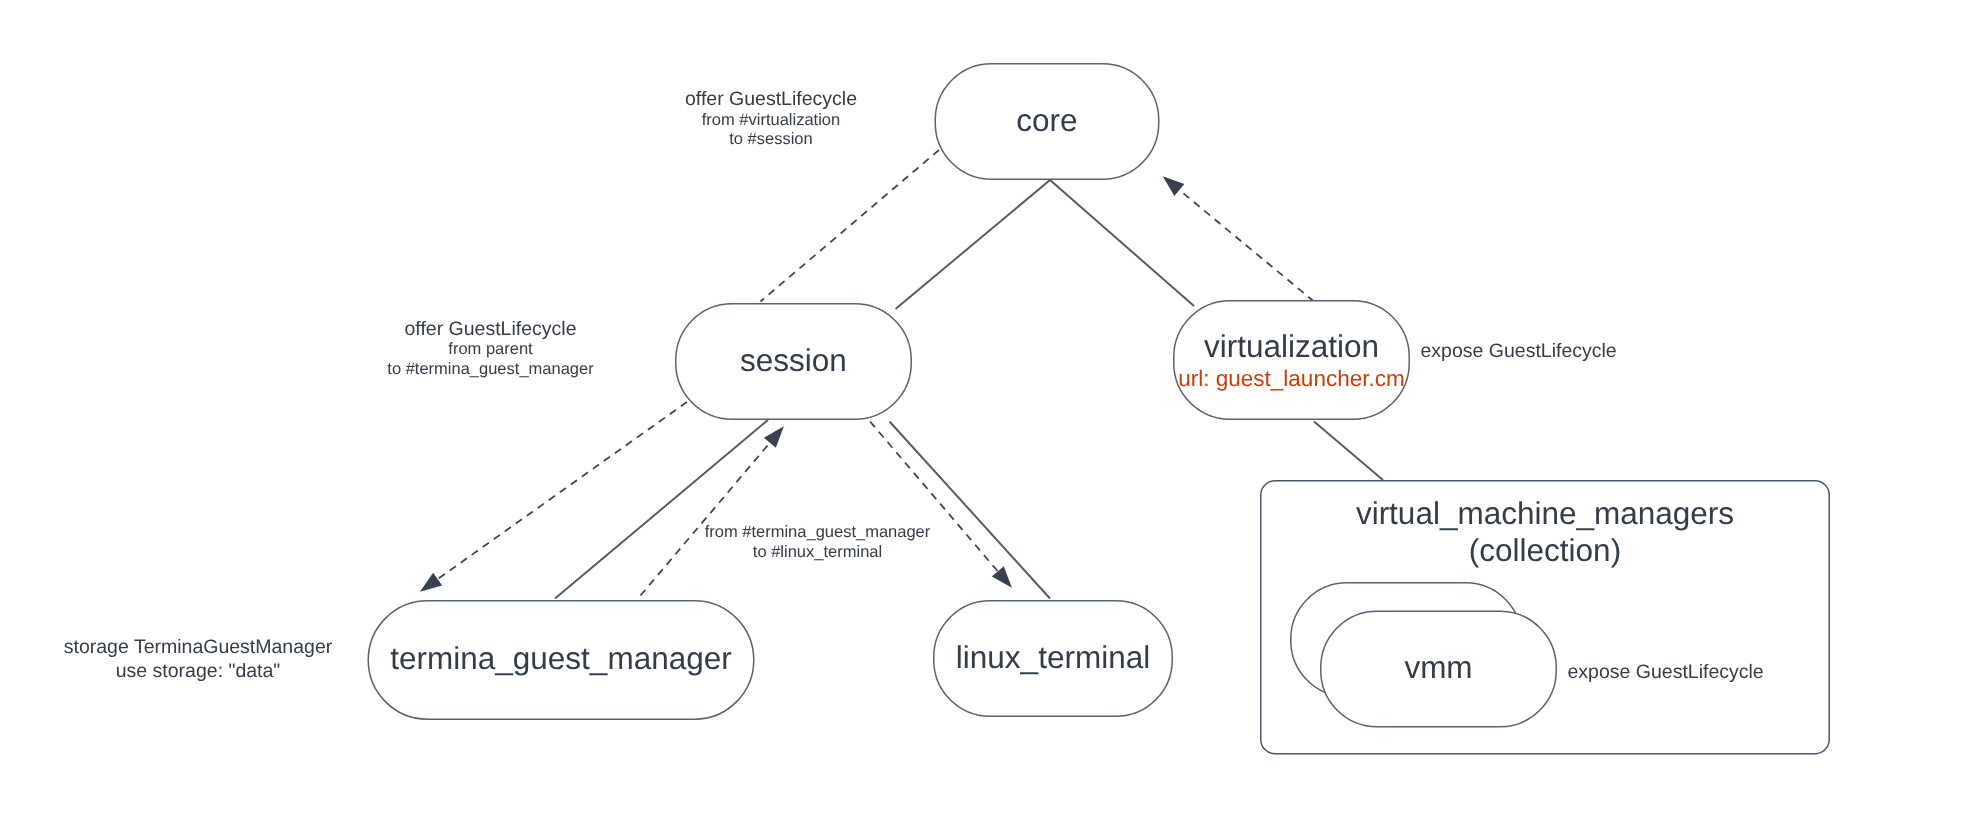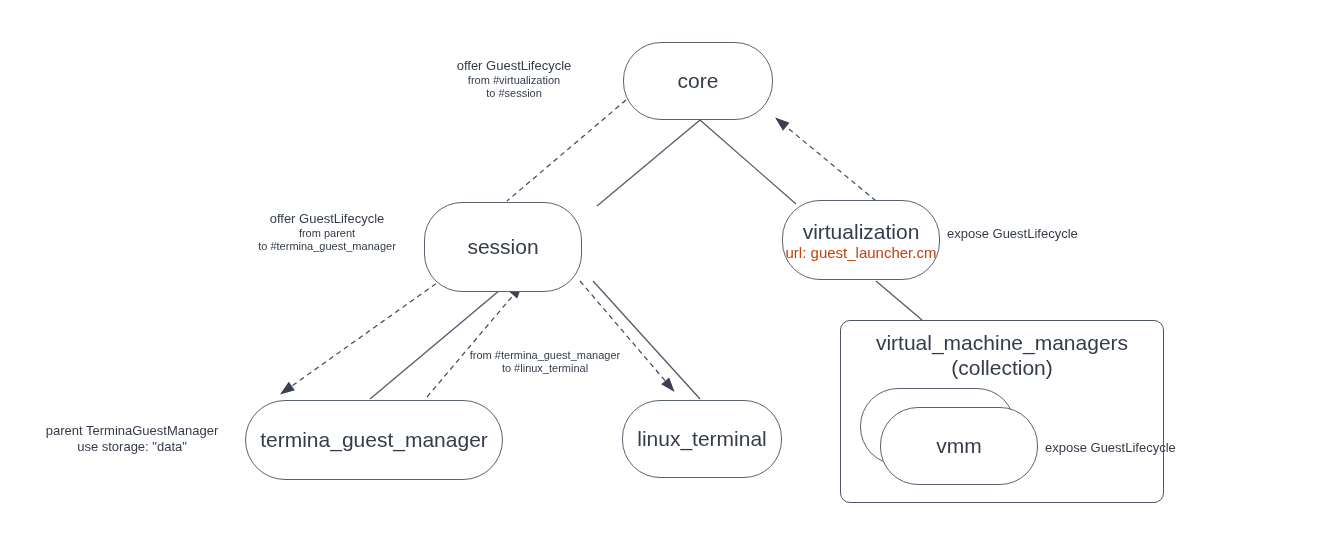--- a/index.html
+++ b/index.html
@@ -15,21 +15,21 @@
   }
   .node .title{font-size:21px;line-height:24px;color:#343c4a;white-space:nowrap;}
   .node .subtitle{font-size:15px;line-height:17px;color:#c2410c;white-space:nowrap;}
   .edge-label{position:absolute;color:#343c4a;white-space:nowrap;}
   .edge-label .l1{display:block;font-size:13px;line-height:16px;}
   .edge-label .l2{display:block;font-size:11px;line-height:13px;}
   .align-right{text-align:center;}
   .align-center{text-align:center;}
   .single{font-size:13px;line-height:16px;}
   #collection-box{
-    position:absolute;left:840px;top:320px;width:324px;height:183px;
+    position:absolute;left:840px;top:320px;width:380px;height:183px;
     border:1.6px solid #4d5663;border-radius:10px;background:#ffffff;box-sizing:border-box;
   }
   #collection-box .box-title{
     position:absolute;left:0;right:0;top:9px;text-align:center;
     font-size:21px;line-height:25px;color:#343c4a;
   }
 </style>
 </head>
 <body>
 
@@ -64,21 +64,21 @@
 
   <div class="node" style="left:860px;top:388px;width:155px;height:77px;border-radius:38px;"></div>
   <div class="node" style="left:623px;top:42px;width:150px;height:78px;border-radius:38px;">
     <span class="title">core</span>
   </div>
 
   <div class="node" style="left:880px;top:407px;width:158px;height:78px;border-radius:38px;">
     <span class="title">vmm</span>
   </div>
 
-  <div class="node" style="left:424px;top:202px;width:158px;height:90px;border-radius:38px;">
+  <div class="node" style="left:450px;top:202px;width:158px;height:78px;border-radius:38px;">
     <span class="title">session</span>
   </div>
 
   <div class="node" style="left:782px;top:200px;width:158px;height:80px;border-radius:38px;align-items:center;">
     <span class="title">virtualization</span>
     <span class="subtitle">url: guest_launcher.cm</span>
   </div>
 
   <div class="node" style="left:245px;top:400px;width:258px;height:80px;border-radius:40px;">
     <span class="title">termina_guest_manager</span>
@@ -101,19 +101,19 @@
   </div>
 
   <div class="edge-label align-center" style="left:435px;top:349px;width:220px;">
     <span class="l2">from #termina_guest_manager</span>
     <span class="l2">to #linux_terminal</span>
   </div>
 
   <div class="edge-label single" style="left:947px;top:226px;">expose GuestLifecycle</div>
 
   <div class="edge-label align-right" style="left:27px;top:423px;width:210px;">
-    <span class="l1">parent TerminaGuestManager</span>
+    <span class="l1">storage TerminaGuestManager</span>
     <span class="l1">use storage: "data"</span>
   </div>
 
   <div class="edge-label single" style="left:1045px;top:440px;">expose GuestLifecycle</div>
 
 </div>
 
 </body></html>

